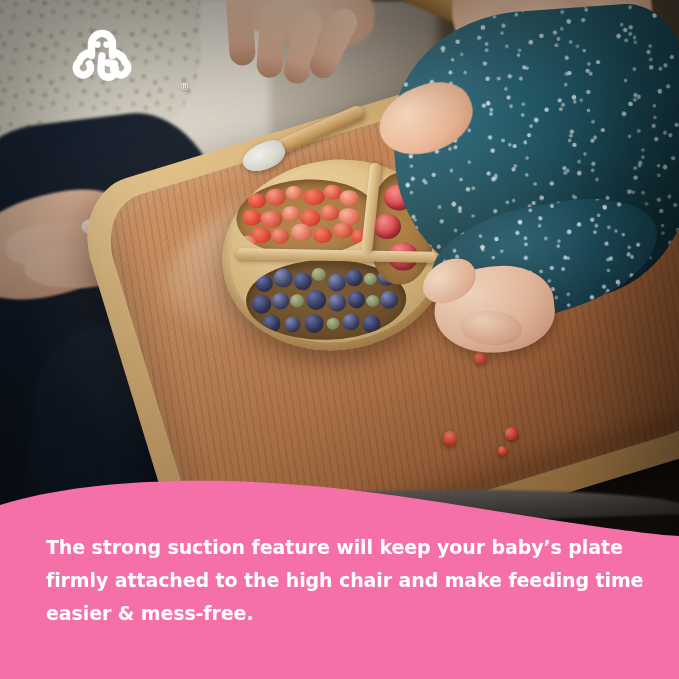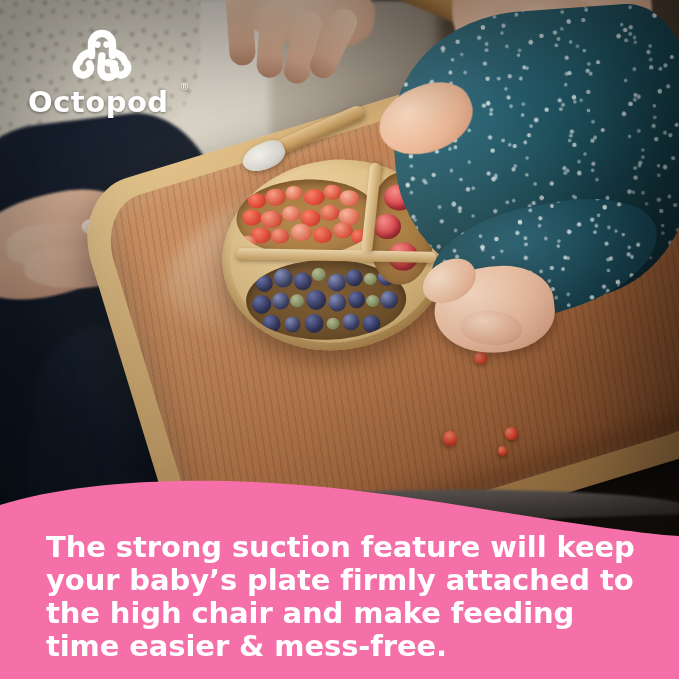--- a/index.html
+++ b/index.html
@@ -416,21 +416,21 @@
   
   .banner-wrap{
     position:absolute;left:0;bottom:0;width:679px;height:200px;
   }
   .banner-svg{position:absolute;left:0;top:0;width:679px;height:200px;display:block;}
   .banner-text{
     position:absolute;left:46px;top:52px;width:600px;
     color:#ffffff;
     font-family:"DejaVu Sans", sans-serif;
     font-weight:bold;
-    font-size:29px;
+    font-size:19px;
     line-height:33px;
     letter-spacing:-.1px;
   }
 </style>
 </head>
 <body>
 
 <div class="poster">
 
   <div class="photo">
@@ -585,21 +585,20 @@
 
           <path d="M27.5 26 q-10 2 -12.5 10 a7.2 7.2 0 1 0 10.5 2"></path>
 
           <path d="M38 30 q-1 10 -1 14 a7.2 7.2 0 1 0 7.2 -7.2"></path>
         </g>
 
         <circle cx="33.4" cy="18.6" r="3.3" fill="#ffffff"></circle>
         <circle cx="42.6" cy="18.6" r="3.3" fill="#ffffff"></circle>
       </svg>
     </div>
-    <div class="logo-word">Octopod</div>
     <div class="logo-reg">®</div>
   </div>
 
   <div class="banner-wrap">
     <svg class="banner-svg" viewBox="0 0 679 200" preserveAspectRatio="none">
       <path d="M0,26 C70,4 180,-4 300,6 C400,14 500,34 600,48 C636,53 660,56 679,57 L679,200 L0,200 Z" fill="#F570A8"></path>
     </svg>
     <div class="banner-text">The strong suction feature will keep your baby’s plate firmly attached to the high chair and make feeding time easier &amp; mess-free.</div>
   </div>
 

